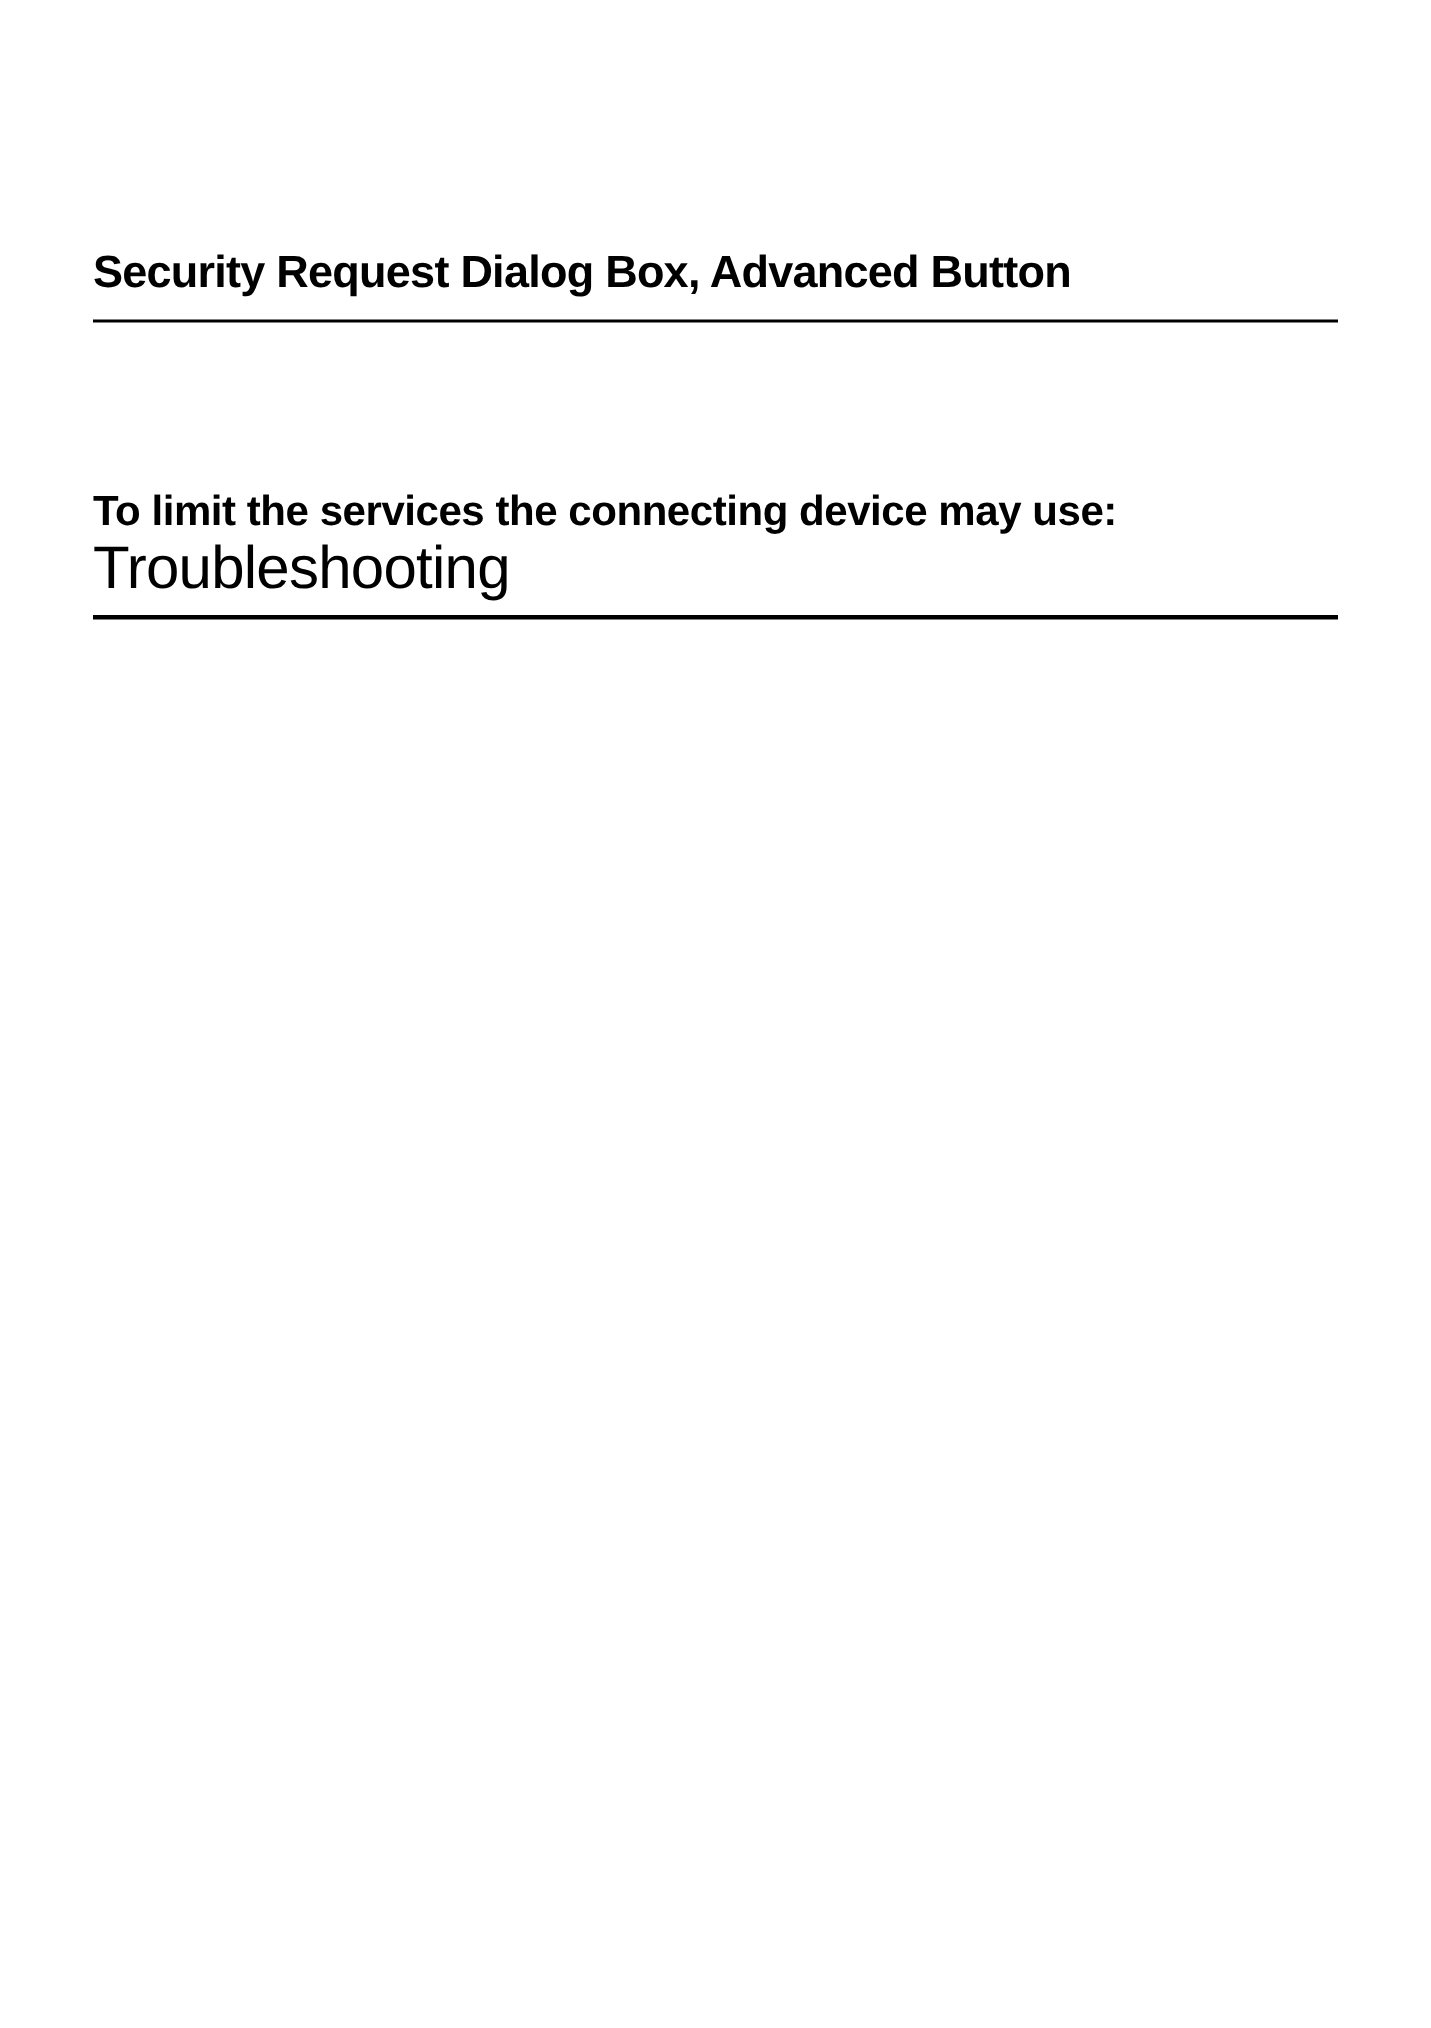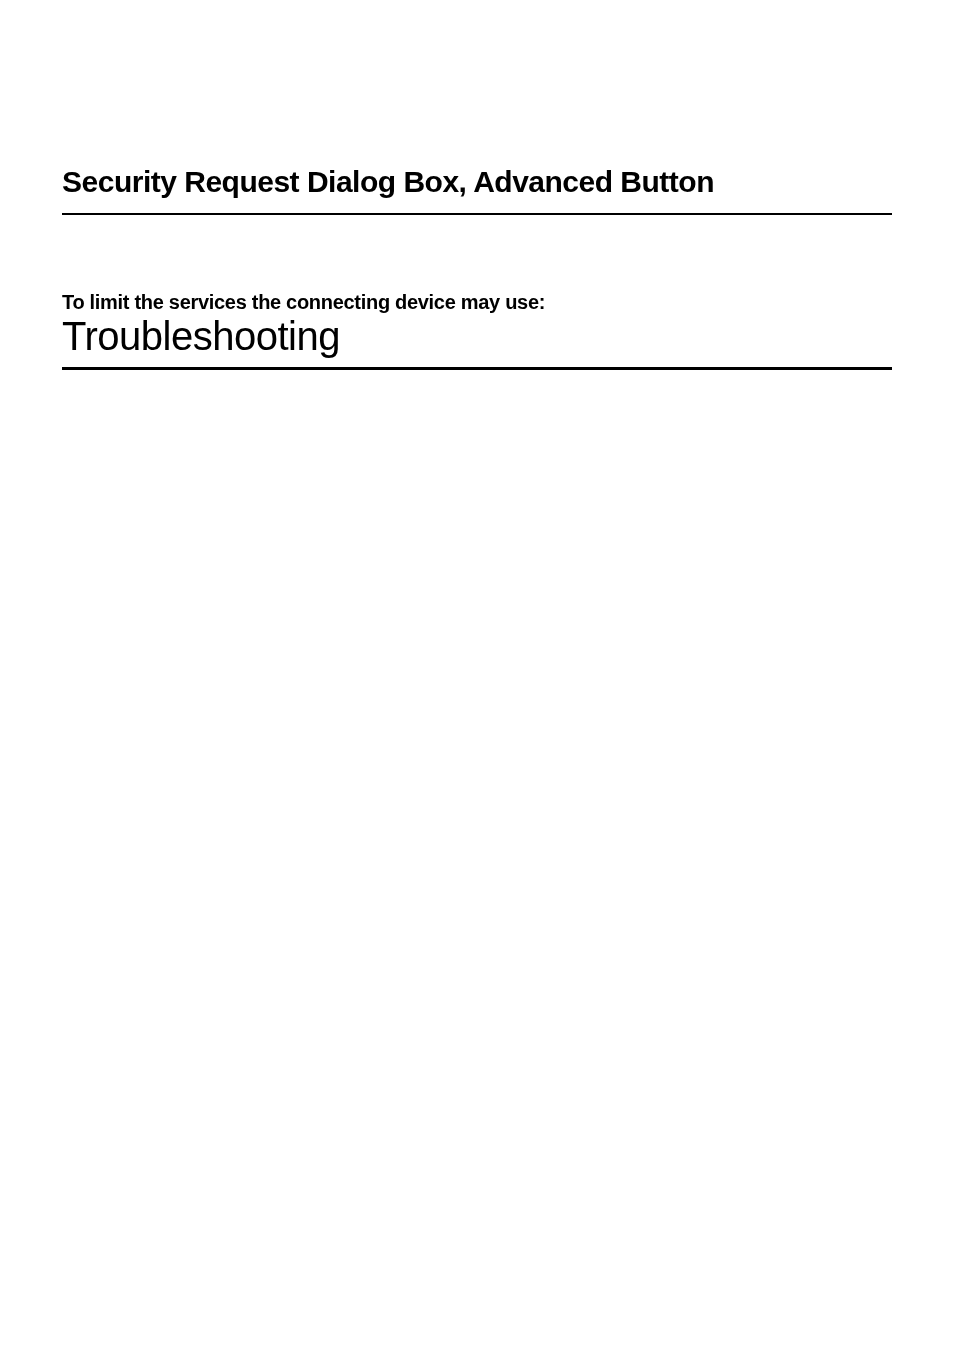--- a/index.html
+++ b/index.html
@@ -20,24 +20,24 @@
     }
     .section-heading {
       font-size: 30px;
       font-weight: bold;
       letter-spacing: -0.5px;
       border-bottom: 2px solid #000000;
       padding-bottom: 14px;
       margin-bottom: 12px;
     }
     .subheading {
-      font-size: 20px;
+      font-size: 28px;
       font-weight: bold;
       letter-spacing: -0.3px;
-      margin-top: 76px;
+      margin-top: 110px;
     }
     .main-heading {
       font-size: 40px;
       font-weight: normal;
       letter-spacing: -0.5px;
       border-bottom: 3px solid #000000;
       padding-bottom: 8px;
     }
   </style>
 </head>

